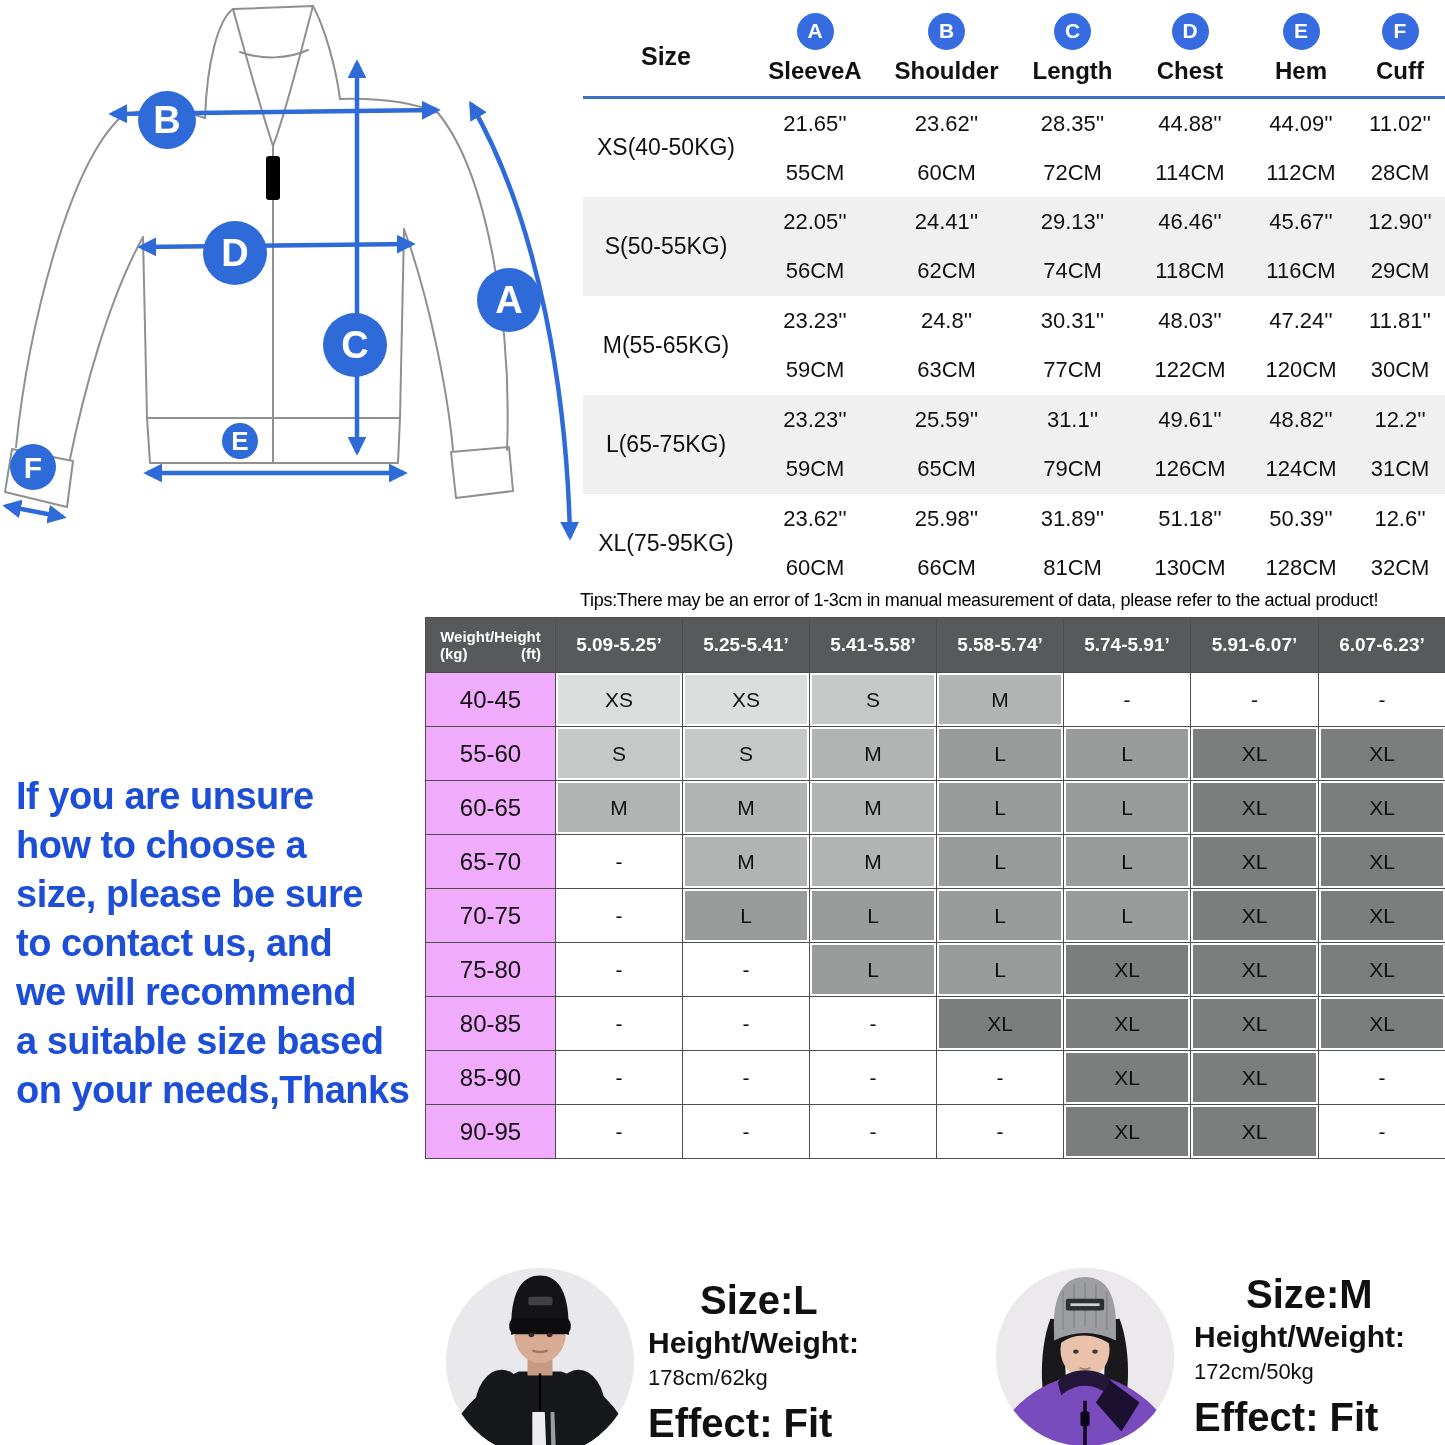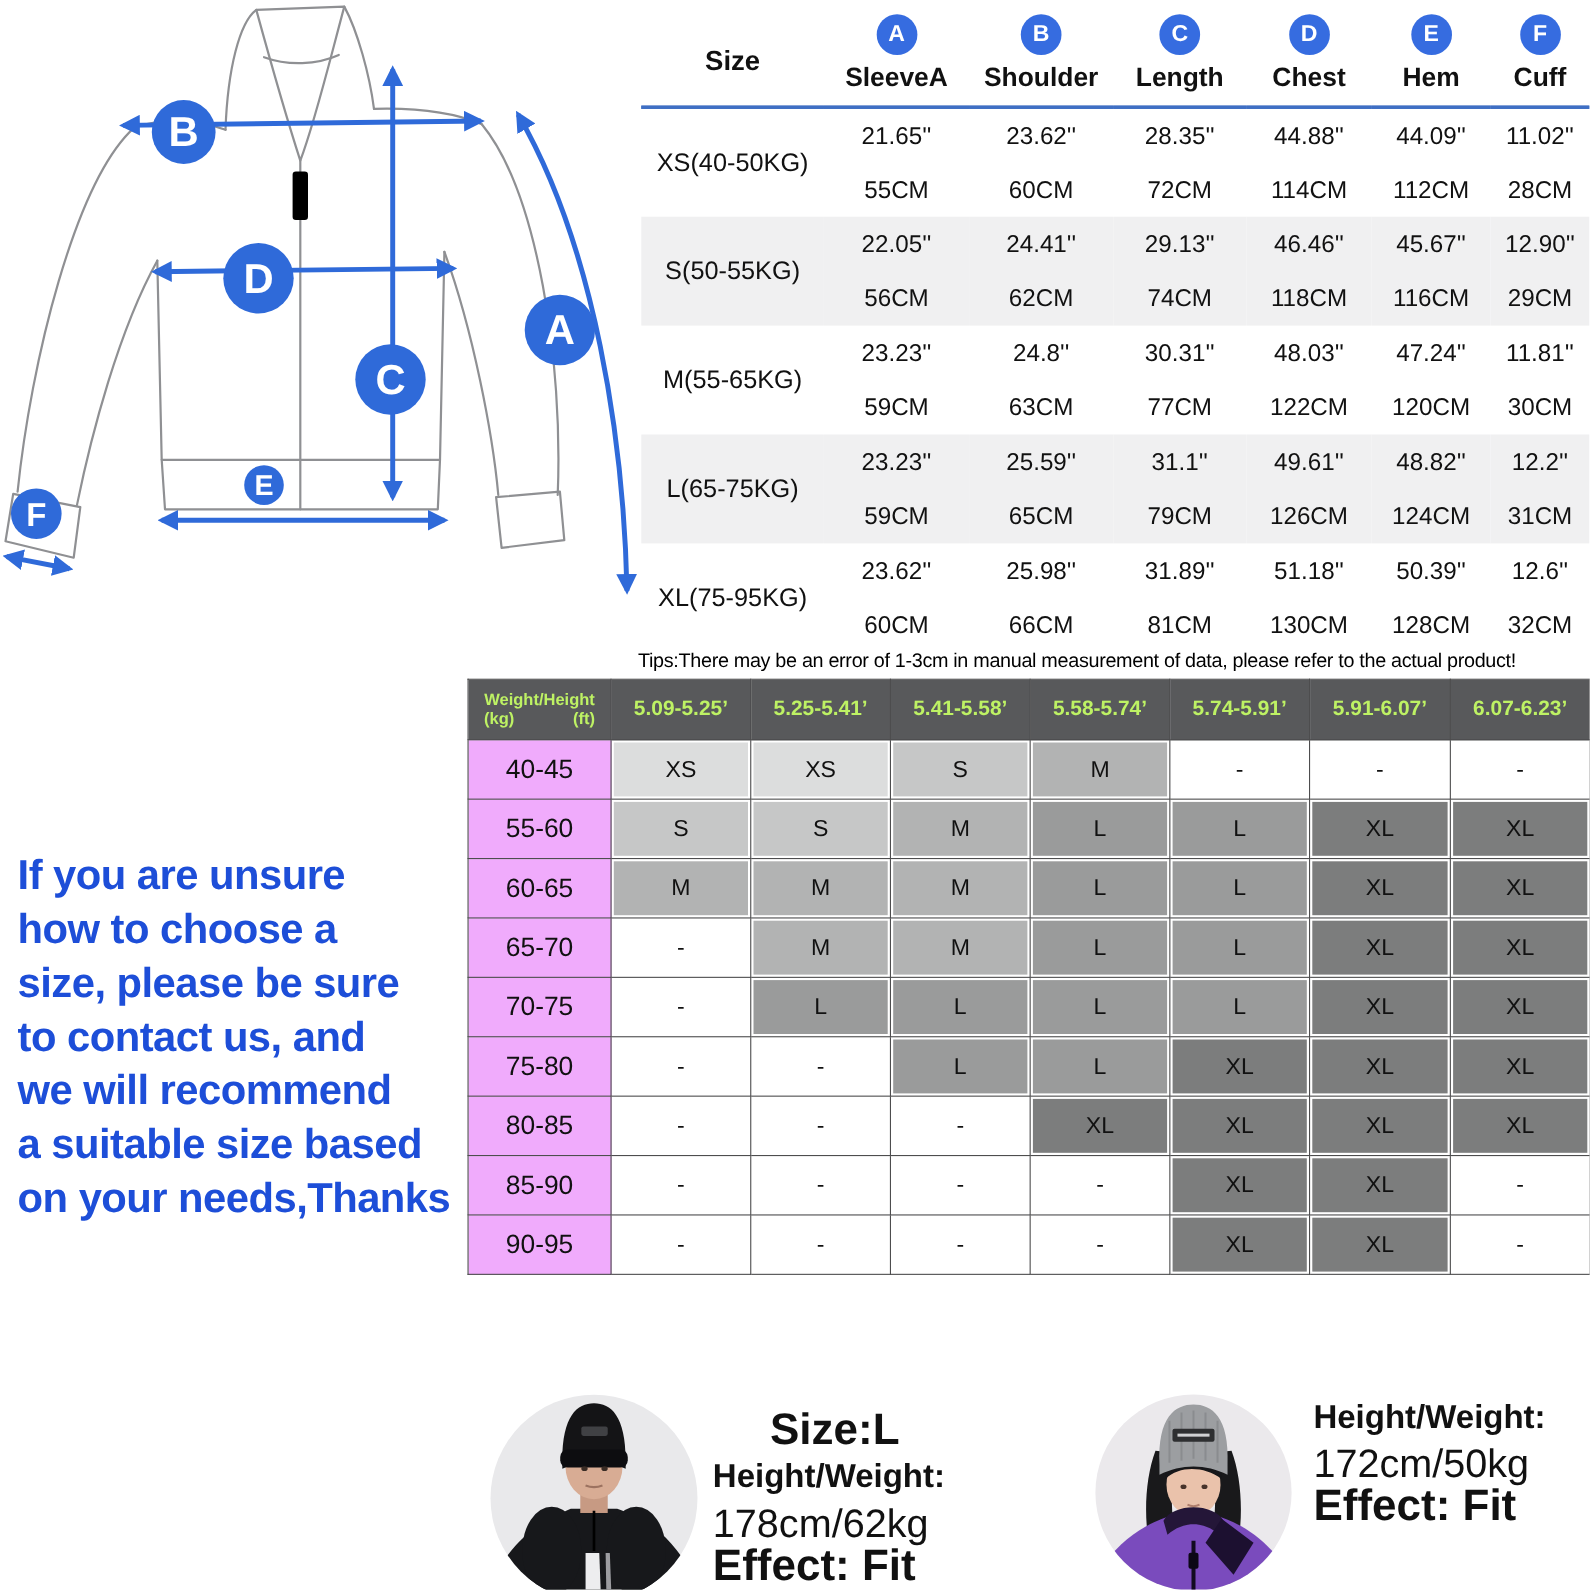--- a/index.html
+++ b/index.html
@@ -32,21 +32,21 @@
   .size .size-name{font-size:23px;}
   .size .val{font-size:22px;line-height:49px;height:49px;}
 
   
   #tips{left:580px;top:590px;width:865px;height:24px;font-size:18px;letter-spacing:-0.3px;
     color:#000;white-space:nowrap;}
 
   
   #fit-table-wrap{left:425px;top:617px;width:1020px;height:645px;}
   table.fit{border-collapse:collapse;table-layout:fixed;width:1020px;}
-  .fit th{background:#58595b;color:#bef264;font-weight:bold;font-size:19px;height:54px;
+  .fit th{background:#58595b;color:#ffffff;font-weight:bold;font-size:19px;height:54px;
     border:1px solid #4d4d4e;padding:0;text-align:center;vertical-align:middle;}
   .fit th.corner{font-size:15px;line-height:17px;}
   .fit .corner-bottom{display:flex;justify-content:space-between;padding:0 14px;}
   .fit td{border:1px solid #4d4d4e;padding:2px;height:49px;text-align:center;vertical-align:middle;}
   .fit td.wlabel{font-size:24px;background:#f0abfc;}
   .fit .cellfill{width:100%;height:100%;display:flex;align-items:center;justify-content:center;
     font-size:21px;background:#fff;}
 
   
   #advice{left:16px;top:772px;width:412px;font-size:38px;font-weight:bold;line-height:49px;
@@ -54,21 +54,21 @@
 
   
   .model-photo{width:192px;height:192px;}
   #model-left-photo{left:444px;top:1266px;}
   #model-right-photo{left:994px;top:1266px;width:182px;height:182px;}
   .model-text{line-height:1;}
   #model-left-text{left:648px;top:1280px;width:310px;}
   #model-right-text{left:1194px;top:1274px;width:250px;}
   .m-size{font-size:40px;font-weight:600;padding-left:52px;margin-bottom:8px;}
   .m-hw{font-size:30px;font-weight:bold;margin-bottom:9px;}
-  .m-hwv{font-size:36px;}
+  .m-hwv{font-size:22px;margin-bottom:14px;}
   .m-effect{font-size:40px;font-weight:bold;}
 </style>
 </head>
 <body>
 
 <svg id="jacket-diagram" class="abs" viewBox="0 0 600 560">
   <defs>
     <marker id="ah" viewBox="0 0 10 10" refX="8" refY="5" markerWidth="4.2" markerHeight="4.2" orient="auto-start-reverse">
       <path d="M0,0 L10,5 L0,10 z" fill="#2f6ad9"></path>
     </marker>
@@ -610,16 +610,17 @@
     <path d="M94,112 Q100,115 106,112" stroke="#b07f6d" stroke-width="2" fill="none"></path>
     <path d="M0,205 L10,172 C35,138 62,128 80,122 L120,122 C140,128 168,140 192,175 L200,205 Z" fill="#7a4bbd"></path>
     <path d="M70,128 C80,110 120,110 130,128 L126,142 C110,128 90,128 74,142 Z" fill="#241638"></path>
     <path d="M128,126 L160,150 L140,182 L112,150 Z" fill="#1c1030"></path>
     <line x1="100" y1="148" x2="100" y2="205" stroke="#120b20" stroke-width="4"></line>
     <rect x="95" y="160" width="10" height="16" rx="2" fill="#0c0716"></rect>
   </g>
 </svg>
 
 <div id="model-right-text" class="abs model-text">
+  <div class="m-size">Size:M</div>
   <div class="m-hw">Height/Weight:</div>
   <div class="m-hwv">172cm/50kg</div>
   <div class="m-effect">Effect: Fit</div>
 </div>
 
 </body></html>

